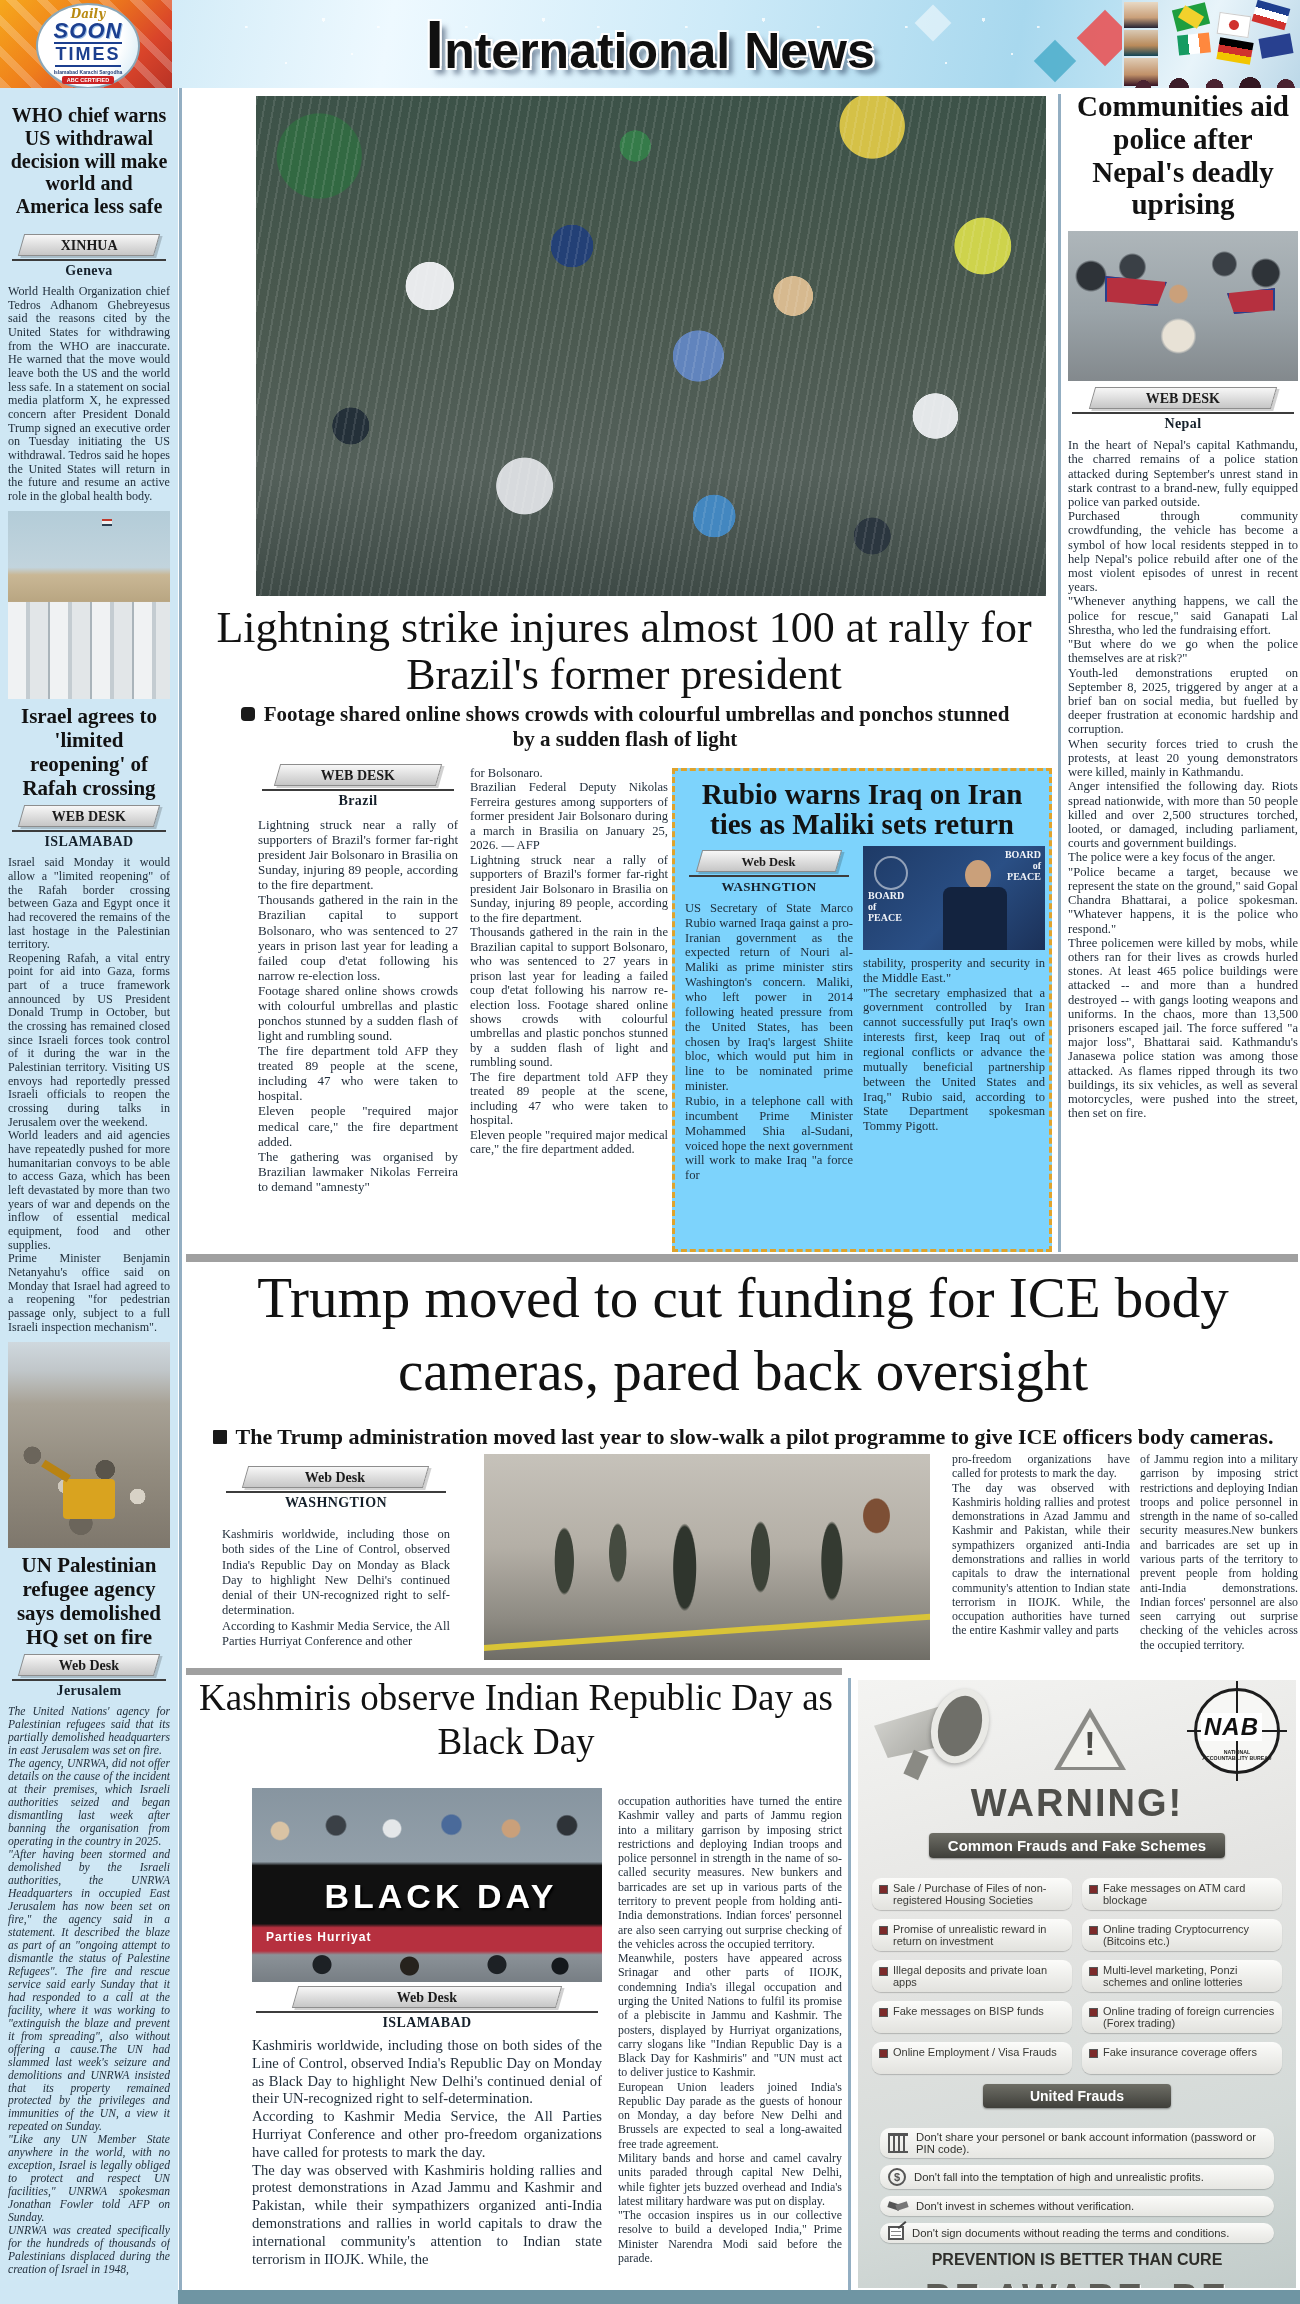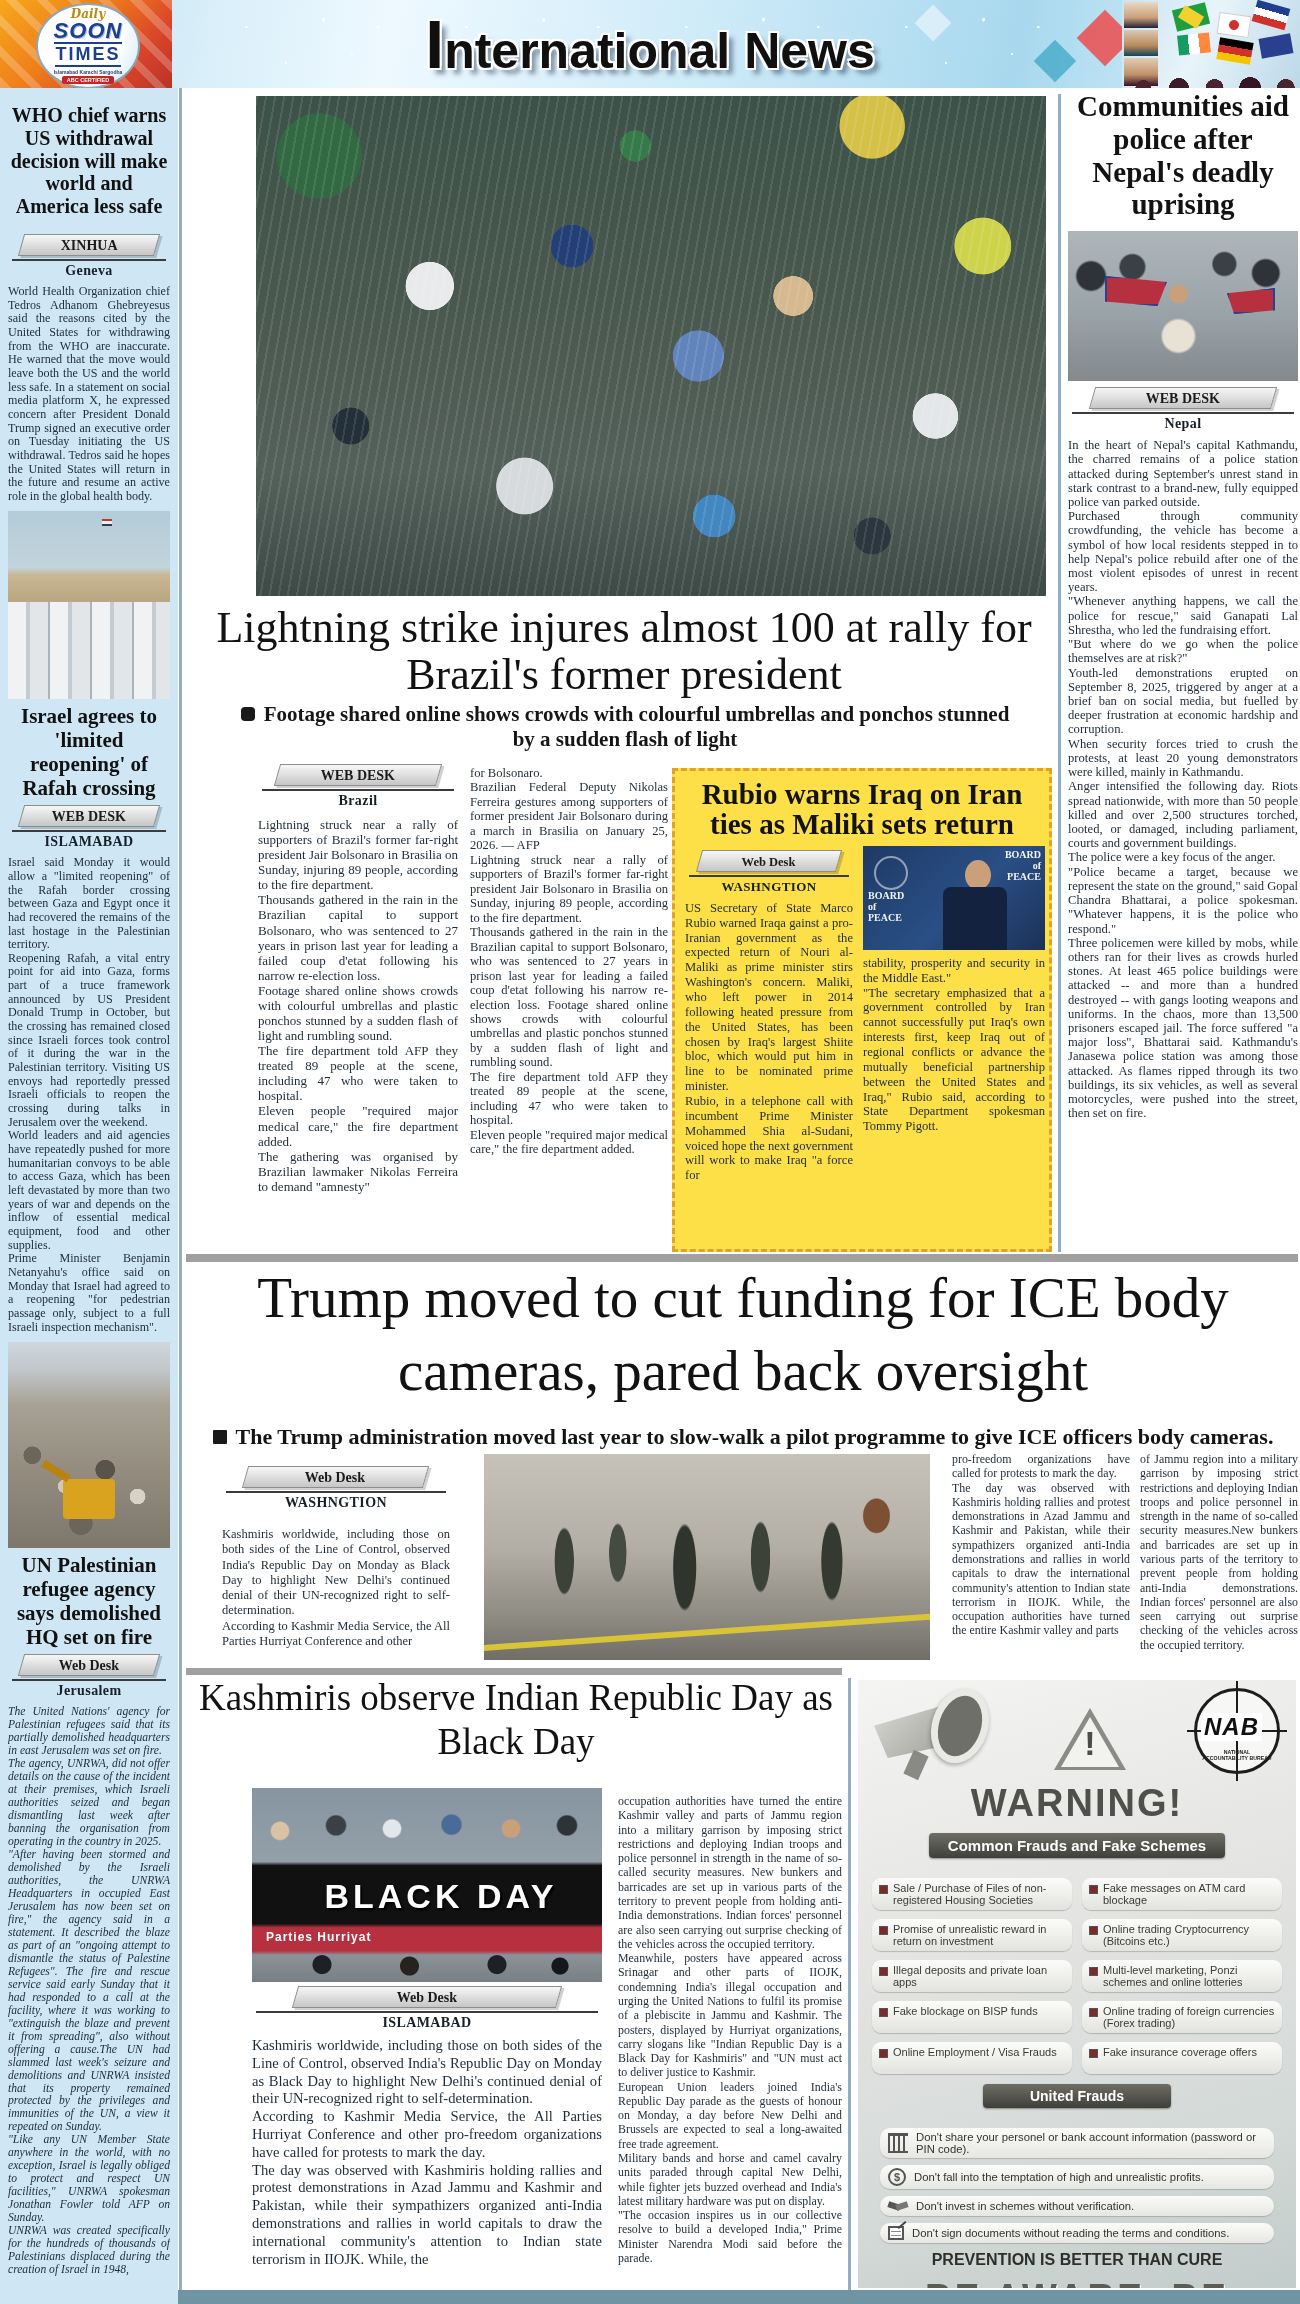--- a/index.html
+++ b/index.html
@@ -101,21 +101,21 @@
   #brazil-headline{position:absolute;left:196px;top:604px;width:856px;font-size:44px;line-height:1.07;font-weight:400;}
   #brazil-subhead{position:absolute;left:230px;top:702px;width:790px;text-align:center;
     font:700 21px "Liberation Serif",serif;color:#161616;line-height:1.2;}
   .sub-bullet{display:inline-block;width:14px;height:14px;background:#1a1a1a;border-radius:4px;margin-right:9px;}
   #brazil-col1{position:absolute;left:258px;top:760px;width:200px;height:492px;}
   #brazil-col1 .bt{font-size:13px;line-height:1.16;margin-top:8px;height:400px;}
   #brazil-col2{position:absolute;left:470px;top:766px;width:198px;height:486px;}
   #brazil-col2 .bt{font-size:12.6px;line-height:1.15;height:486px;}
   
   #rubio-box{position:absolute;left:672px;top:768px;width:380px;height:484px;box-sizing:border-box;
-    background:#fde047;border:3px dashed #dfa32b;padding:6px 10px;}
+    background:#7dd3fc;border:3px dashed #dfa32b;padding:6px 10px;}
   #rubio-box h2{font-size:29px;line-height:1.05;margin:2px 0 6px;}
   .rubio-row{display:flex;gap:10px;}
   .rubio-left{width:168px;flex:none;}
   .rubio-right{width:182px;flex:none;}
   #photo-rubio{height:104px;background:linear-gradient(135deg,#1e3a66,#2a4f85 55%,#1b3158);margin-bottom:6px;}
   #photo-rubio .head{position:absolute;left:56%;top:14%;width:26px;height:30px;border-radius:50%;background:#caa07a;}
   #photo-rubio .suit{position:absolute;left:44%;top:40%;width:64px;height:64px;background:#13233f;border-radius:8px 8px 0 0;}
   #photo-rubio .seal{position:absolute;left:6%;top:10%;width:30px;height:30px;border-radius:50%;border:2px solid rgba(255,255,255,.5);}
   .board-txt{position:absolute;color:#f2f4f8;font:700 10px "Liberation Serif",serif;line-height:1.1;white-space:pre-line;}
   #rubio-box .byline-bar span{font-size:12.5px;}
@@ -491,21 +491,21 @@
         <div class="fraud-item">
             <span class="bullet-sq"></span>
             <span>Promise of unrealistic reward in return on investment</span>
           </div>
         <div class="fraud-item">
             <span class="bullet-sq"></span>
             <span>Illegal deposits and private loan apps</span>
           </div>
         <div class="fraud-item">
             <span class="bullet-sq"></span>
-            <span>Fake blockage on BISP funds</span>
+            <span>Fake messages on BISP funds</span>
           </div>
         <div class="fraud-item">
             <span class="bullet-sq"></span>
             <span>Online Employment / Visa Frauds</span>
           </div>
       </div>
       <div class="fraud-col">
         <div class="fraud-item">
             <span class="bullet-sq"></span>
             <span>Fake messages on ATM card blockage</span>

